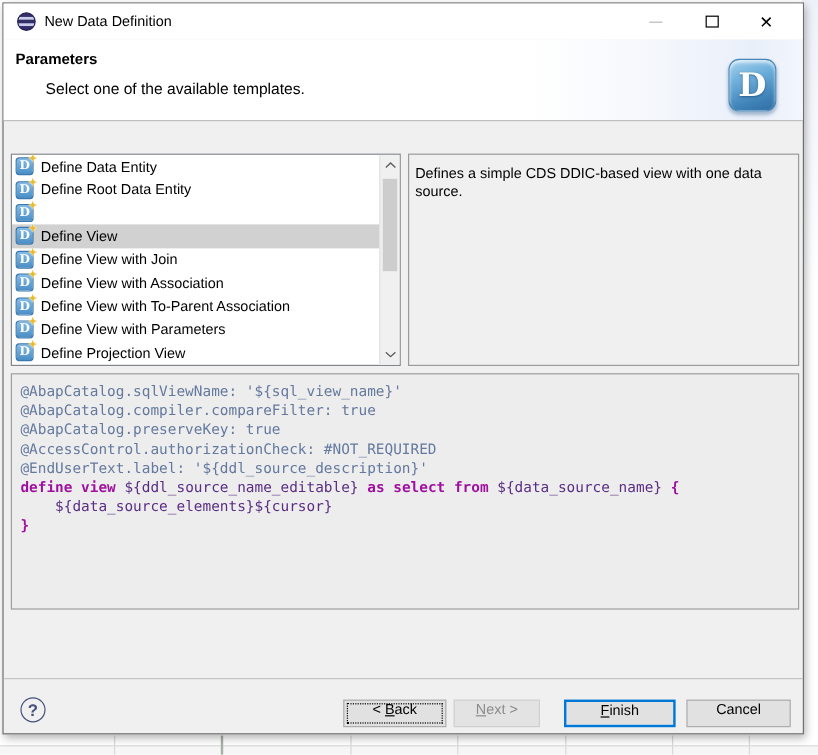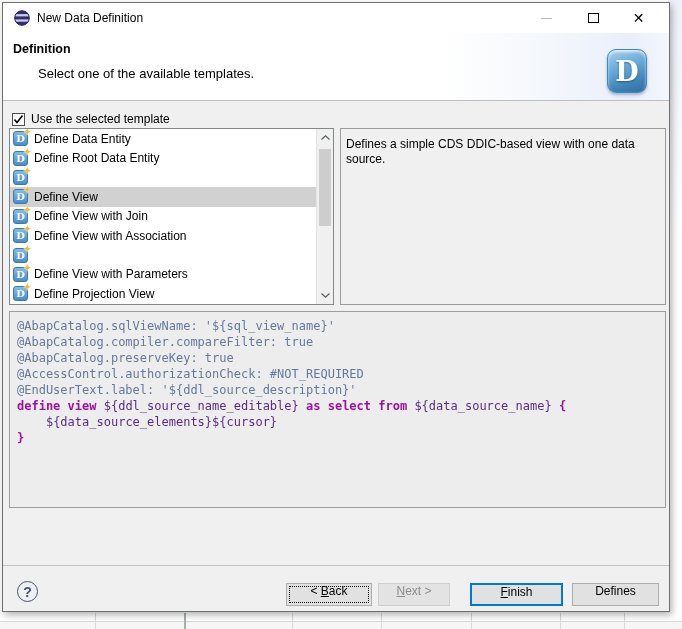--- a/index.html
+++ b/index.html
@@ -143,33 +143,25 @@
       <span class="win-btn btn-min">
           <span class="min-bar"></span>
         </span>
       <span class="win-btn btn-max">
           <span class="max-box"></span>
         </span>
       <span class="win-btn btn-close">✕</span>
     </div>
 
     <div class="banner">
-      <div class="banner-title">Definition</div>
+      <div class="banner-title">Parameters</div>
       <div class="banner-sub">Select one of the available templates.</div>
       <div class="banner-logo">D</div>
     </div>
 
-    <div class="check-row">
-      <span class="checkbox">
-        <svg width="11" height="11" viewBox="0 0 11 11">
-          <polyline points="1.5,5.5 4,8.5 9.5,1.5" fill="none" stroke="#000" stroke-width="1.6"></polyline>
-        </svg>
-      </span>
-      <span class="check-label">Use the selected template</span>
-    </div>
 
     <div class="tpl-list">
       <div>
           <div class="tpl-item">
             <span class="tpl-icon">D<span class="tpl-star">✦</span></span>
             <span>Define Data Entity</span>
           </div>
           <div class="tpl-item">
             <span class="tpl-icon">D<span class="tpl-star">✦</span></span>
             <span>Define Root Data Entity</span>
@@ -184,20 +176,21 @@
           <div class="tpl-item">
             <span class="tpl-icon">D<span class="tpl-star">✦</span></span>
             <span>Define View with Join</span>
           </div>
           <div class="tpl-item">
             <span class="tpl-icon">D<span class="tpl-star">✦</span></span>
             <span>Define View with Association</span>
           </div>
           <div class="tpl-item">
             <span class="tpl-icon">D<span class="tpl-star">✦</span></span>
+            <span>Define View with To-Parent Association</span>
           </div>
           <div class="tpl-item">
             <span class="tpl-icon">D<span class="tpl-star">✦</span></span>
             <span>Define View with Parameters</span>
           </div>
           <div class="tpl-item">
             <span class="tpl-icon">D<span class="tpl-star">✦</span></span>
             <span>Define Projection View</span>
           </div>
         </div>
@@ -233,18 +226,18 @@
       <span></span><u>N</u><span>ext &gt;</span>
     </span>
       </button>
     <button class="btn btn-finish">
         <span>
       <span></span><u>F</u><span>inish</span>
     </span>
       </button>
     <button class="btn btn-cancel">
         <span>
-      <span>Defines</span><u></u><span></span>
+      <span>Cancel</span><u></u><span></span>
     </span>
       </button>
 
   </div>
 </div>
 
 </body></html>

